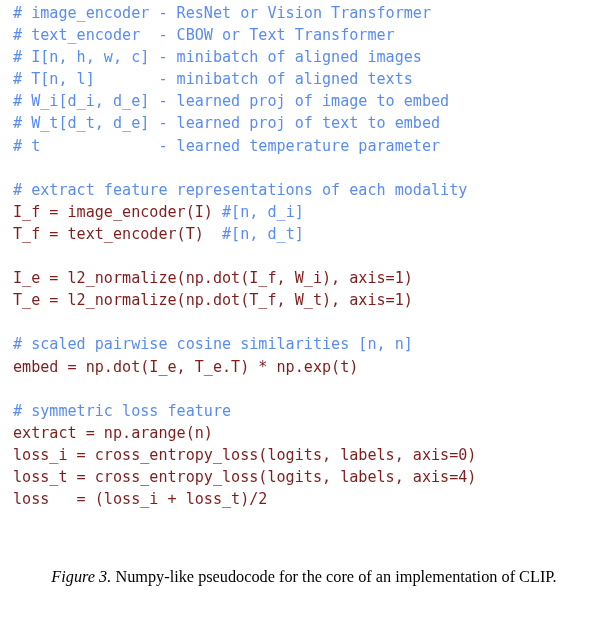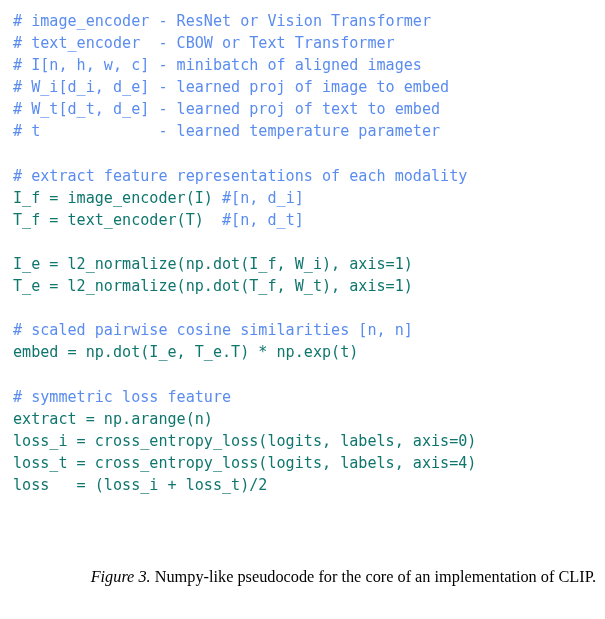--- a/index.html
+++ b/index.html
@@ -20,21 +20,21 @@
     left: 0;
     top: 0;
     width: 605px;
     height: 619px;
   }
 
   
   #code-block {
     position: absolute;
     left: 13px;
-    top: 10px;
+    top: 2px;
     width: 592px;
   }
 
   .code-line {
     font-family: "DejaVu Sans Mono", monospace;
     font-size: 15.1px;
     line-height: 22.1px;
     height: 22.1px;
     white-space: pre;
     color: #000000;
@@ -43,49 +43,50 @@
 
   .code-line.blank {
     color: transparent;
   }
 
   .cmt {
     color: #5a8cf0;
   }
 
   .src {
-    color: #0f766e;
+    color: #7f1d1d;
   }
 
   
   #caption {
     position: absolute;
     left: 12px;
     top: 566px;
     width: 584px;
     font-family: "Liberation Serif", "DejaVu Serif", serif;
     font-size: 16.3px;
     line-height: 22px;
     color: #000000;
-    text-align: right;
+    text-align: center;
   }
 
   #caption .figlabel {
     font-style: italic;
   }
 </style>
 </head>
 <body>
 
 <div id="figure-root">
 
   <div id="code-block">
       <div class="code-line"><span class="cmt"># image_encoder - ResNet or Vision Transformer</span></div>
       <div class="code-line"><span class="cmt"># text_encoder  - CBOW or Text Transformer</span></div>
       <div class="code-line"><span class="cmt"># I[n, h, w, c] - minibatch of aligned images</span></div>
+      <div class="code-line"><span class="cmt"># T[n, l]       - minibatch of aligned texts</span></div>
       <div class="code-line"><span class="cmt"># W_i[d_i, d_e] - learned proj of image to embed</span></div>
       <div class="code-line"><span class="cmt"># W_t[d_t, d_e] - learned proj of text to embed</span></div>
       <div class="code-line"><span class="cmt"># t             - learned temperature parameter</span></div>
       <div class="code-line blank">&nbsp;</div>
       <div class="code-line"><span class="cmt"># extract feature representations of each modality</span></div>
       <div class="code-line"><span class="src">I_f = image_encoder(I) </span><span class="cmt">#[n, d_i]</span></div>
       <div class="code-line"><span class="src">T_f = text_encoder(T)  </span><span class="cmt">#[n, d_t]</span></div>
       <div class="code-line blank">&nbsp;</div>
       <div class="code-line"><span class="src">I_e = l2_normalize(np.dot(I_f, W_i), axis=1)</span></div>
       <div class="code-line"><span class="src">T_e = l2_normalize(np.dot(T_f, W_t), axis=1)</span></div>

